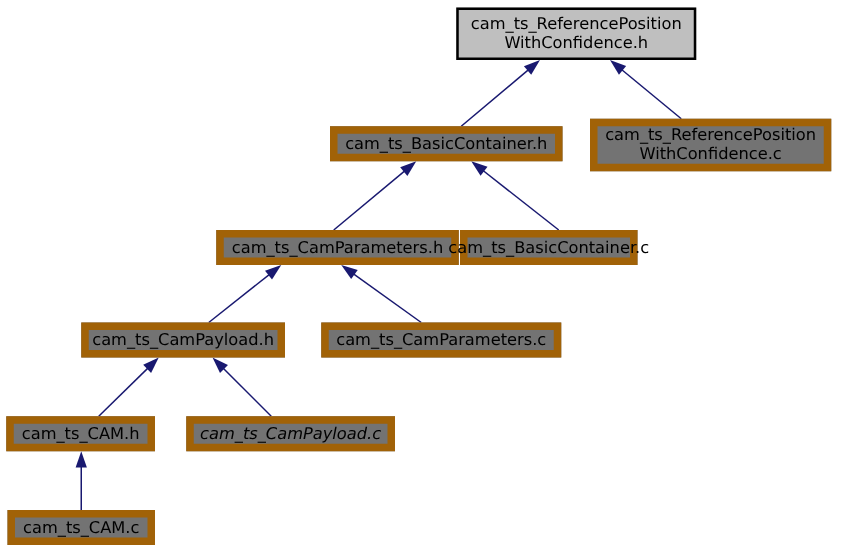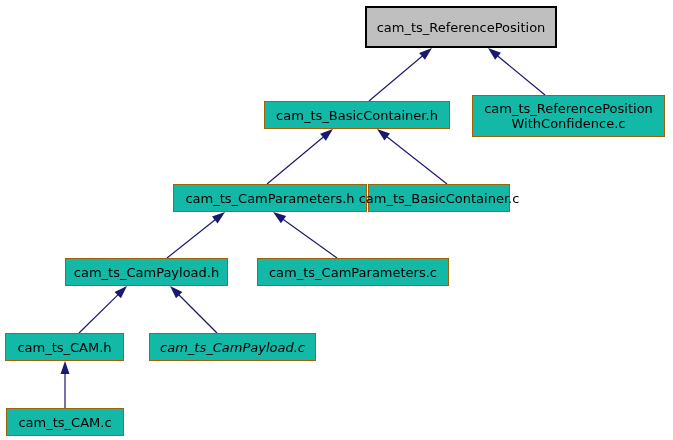--- a/index.html
+++ b/index.html
@@ -17,22 +17,22 @@
   }
   .edge-layer {
     position: absolute;
     left: 0;
     top: 0;
     pointer-events: none;
   }
   .node {
     position: absolute;
     box-sizing: border-box;
-    background: #14b8a6;
-    border: 1px solid #a16207;
+    background: #737373;
+    border: 6px solid #a16207;
     display: flex;
     flex-direction: column;
     align-items: center;
     justify-content: center;
     text-align: center;
     font-size: 13px;
     line-height: 15px;
     color: #000000;
     white-space: nowrap;
     cursor: pointer;
@@ -66,20 +66,21 @@
       <line x1="79" y1="333" x2="119.14038530857157" y2="293.69587271869034" stroke="#191970" stroke-width="1.2"></line>
       <polygon points="127,286 120.85967602232154,298.3104192231275 114.56305288884761,291.879825384686" fill="#191970"></polygon>
       <line x1="217" y1="333" x2="177.778174593052" y2="293.77817459305203" stroke="#191970" stroke-width="1.2"></line>
       <polygon points="170,286 182.37436867076457,292.01040764008565 176.01040764008565,298.3743686707646" fill="#191970"></polygon>
       <line x1="65" y1="408" x2="65" y2="372" stroke="#191970" stroke-width="1.2"></line>
       <polygon points="65,361 69.5,374 60.5,374" fill="#191970"></polygon>
     </svg>
 
 <div class="node highlight" style="left: 365px; top: 6px; width: 192px; height: 42px;">
       <span>cam_ts_ReferencePosition</span>
+      <span>WithConfidence.h</span>
     </div>
     <div class="node" style="left: 264px; top: 101px; width: 186px; height: 28px;">
       <span>cam_ts_BasicContainer.h</span>
     </div>
     <div class="node" style="left: 472px; top: 95px; width: 193px; height: 42px;">
       <span>cam_ts_ReferencePosition</span>
       <span>WithConfidence.c</span>
     </div>
     <div class="node" style="left: 153px; top: 184px; width: 194px; height: 28px; margin-left: 20px;">
       <span>cam_ts_CamParameters.h</span>

